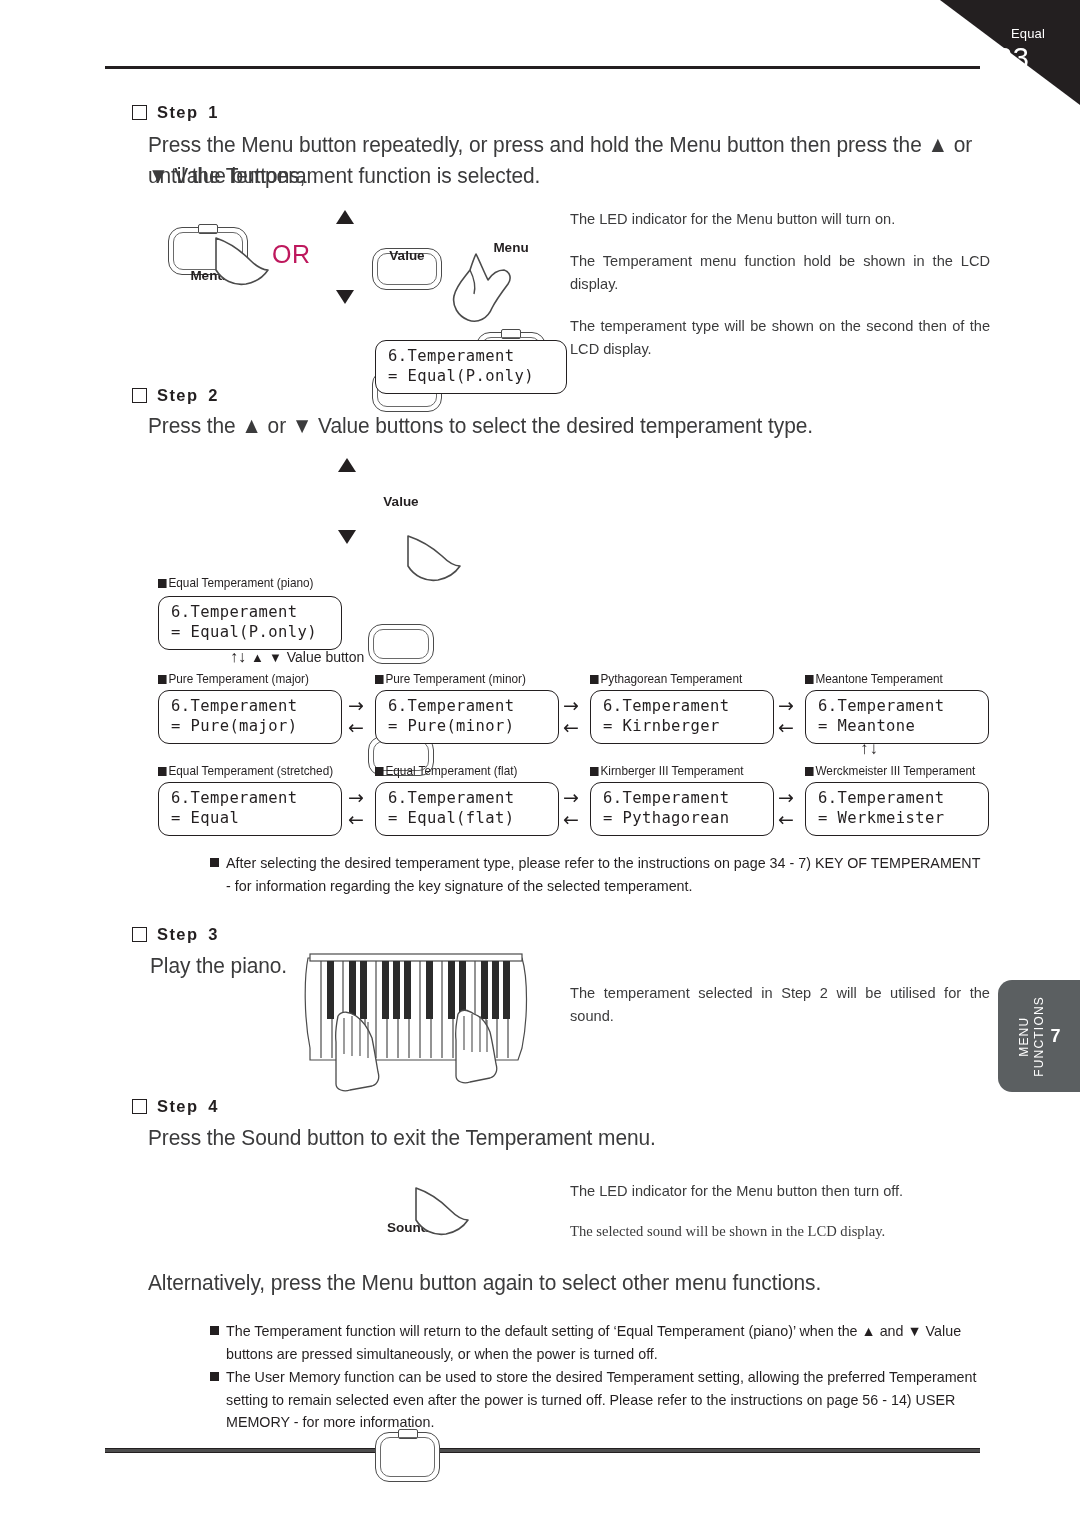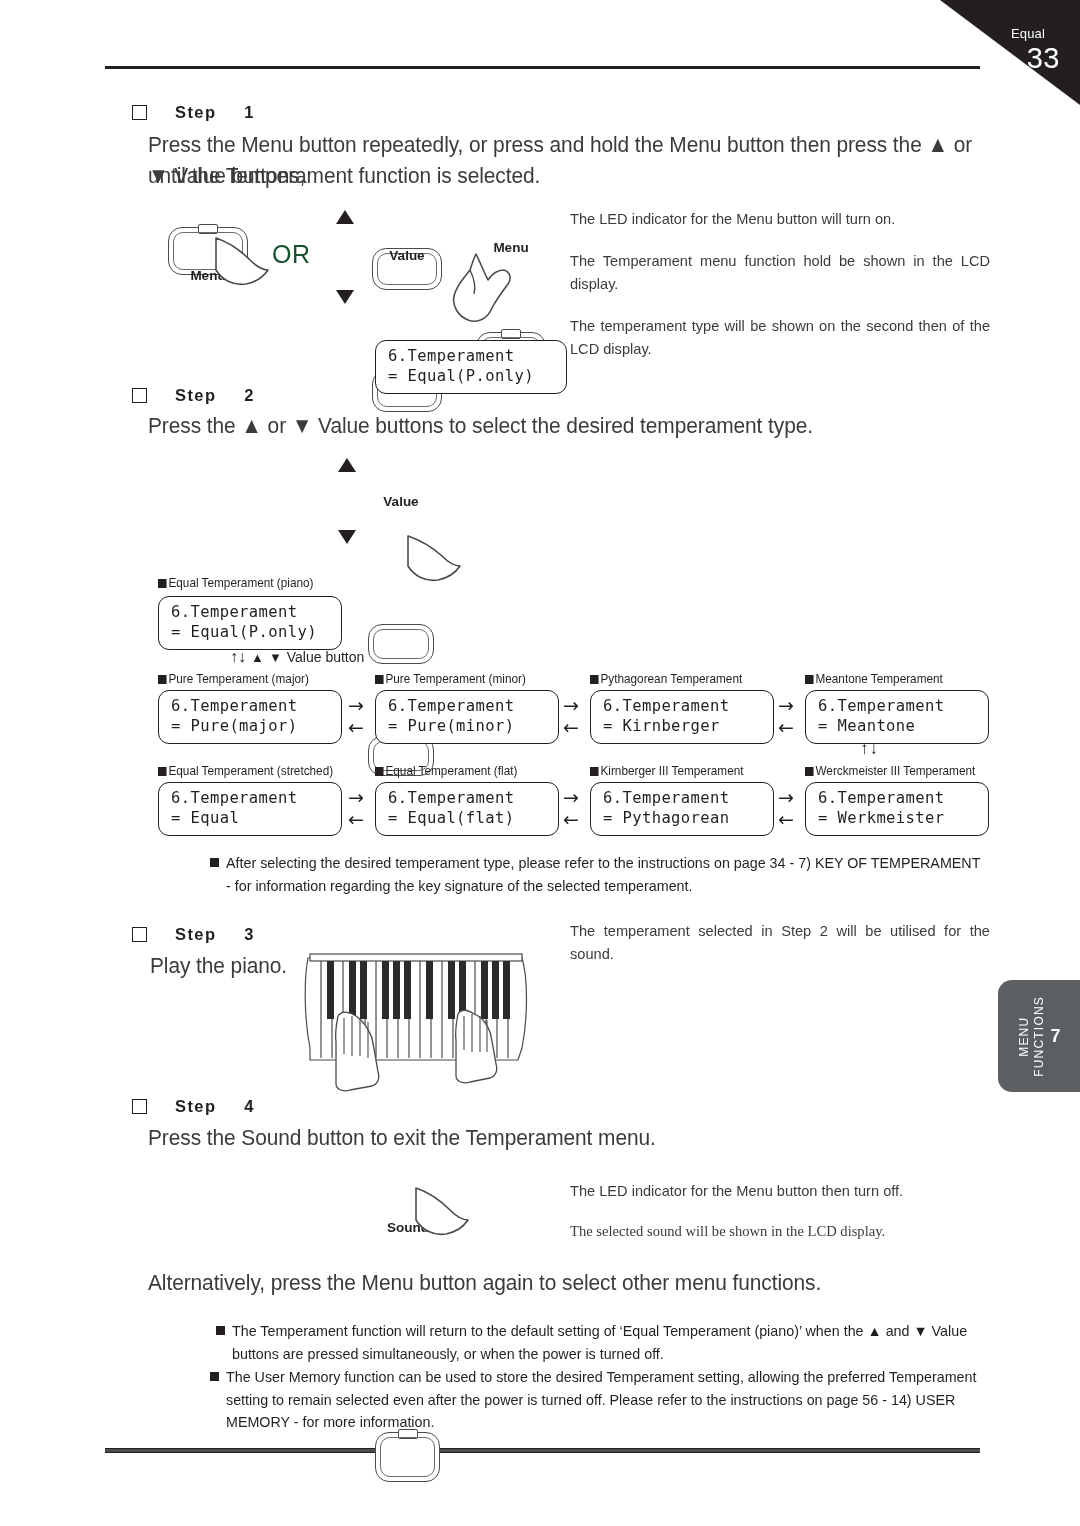--- a/index.html
+++ b/index.html
@@ -14,21 +14,21 @@
   #corner{
     top:0;right:0;width:140px;height:105px;
     background:#231f20;
     clip-path:polygon(100% 0,100% 100%,0 0);
   }
   #corner-page-label{
     top:26px;right:22px;width:60px;text-align:center;
     color:#fff;font-size:13px;letter-spacing:.2px;
   }
   #corner-page-number{
-    top:42px;right:20px;width:64px;text-align:right;
+    top:42px;right:20px;width:64px;text-align:left;
     color:#fff;font-size:29px;font-weight:400;letter-spacing:.5px;
   }
 
   
   #top-rule{left:105px;top:66px;width:875px;height:3px;background:#231f20;}
   #bottom-rule{left:105px;top:1448px;width:875px;height:3px;background:#4d4d4d;
     border-top:1px solid #231f20;border-bottom:1px solid #231f20;}
 
   
   #side-tab{
@@ -40,21 +40,21 @@
     display:flex;align-items:center;justify-content:center;gap:4px;
   }
   .vtext{
     writing-mode:vertical-rl;transform:rotate(180deg);
     color:#fff;font-size:12px;letter-spacing:1.2px;line-height:14px;
     text-align:center;font-weight:400;
   }
   #side-tab-number{color:#fff;font-size:18px;font-weight:700;}
 
   
-  .step-head{display:flex;align-items:center;gap:28px;}
+  .step-head{display:flex;align-items:center;gap:10px;}
   .step-box{
     width:13px;height:13px;border:1.6px solid #231f20;background:#fff;
     display:inline-block;
   }
   .step-label{font-size:16.5px;font-weight:700;letter-spacing:1.4px;}
   .step-num{font-size:16.5px;font-weight:700;letter-spacing:0;}
 
   
   .instr{
     font-size:22.5px;line-height:31px;color:#3b3b3c;font-weight:400;
@@ -122,21 +122,21 @@
   }
   .btn-cap{
     position:absolute;left:50%;transform:translateX(-50%);
     font-size:13.5px;font-weight:700;color:#231f20;white-space:nowrap;
   }
   .tri-up,.tri-dn{
     width:0;height:0;border-left:9px solid transparent;border-right:9px solid transparent;
   }
   .tri-up{border-bottom:14px solid #231f20;}
   .tri-dn{border-top:14px solid #231f20;}
-  .or-text{font-size:25px;color:#14532d;letter-spacing:.5px;}
+  .or-text{font-size:25px;color:#be185d;letter-spacing:.5px;}
 </style>
 </head>
 <body>
 
 <div class="abs" id="corner"></div>
 <div class="abs" id="corner-page-label">Equal</div>
 <div class="abs" id="corner-page-number">33</div>
 
 <div class="abs" id="top-rule"></div>
 <div class="abs" id="bottom-rule"></div>
@@ -396,21 +396,21 @@
       <path d="M52 68 C52 82,52 96,52 108"></path>
     <path d="M60 70 C60 84,60 96,60 108"></path>
       <path d="M68 74 C68 86,68 98,68 110"></path>
     <path d="M164 68 C164 80,164 92,164 102"></path>
       <path d="M172 66 C172 80,172 94,172 104"></path>
     <path d="M180 68 C180 82,180 94,180 104"></path>
       <path d="M187 72 C187 84,187 94,187 104"></path>
   </g>
 </svg>
 
-<div class="abs body-txt" style="left:570px;top:920px;width:420px;">The temperament selected in Step 2 will be utilised for the sound.</div>
+<div class="abs body-txt" style="left:570px;top:982px;width:420px;">The temperament selected in Step 2 will be utilised for the sound.</div>
 
 <div class="abs step-head" style="left:132px;top:1097px;">
   <span class="step-box"></span>
   <span class="step-label">Step</span>
   <span class="step-num">4</span>
 </div>
 <div class="abs instr" style="left:148px;top:1122px;width:780px;">Press the Sound button to exit the Temperament menu.</div>
 
 <div class="abs btn-outer" style="left:375px;top:1178px;width:65px;height:50px;">
   <div class="led"></div>
@@ -419,20 +419,20 @@
 <div class="abs btn-cap" style="left:408px;top:1220px;">Sound</div>
 <svg class="abs" style="left:412px;top:1186px;" width="62" height="56" viewBox="0 0 62 56">
   <path d="M4 2 C16 6,28 14,38 24 C44 30,50 34,56 34 C52 40,44 46,34 48 C22 50,10 44,4 34 Z" fill="#ffffff" stroke="#4b4b4b" stroke-width="1.6" stroke-linejoin="round"></path>
 </svg>
 
 <div class="abs body-txt nojust" style="left:570px;top:1180px;width:420px;">The LED indicator for the Menu button then turn off.</div>
 <div class="abs body-txt nojust" style="left:570px;top:1220px;width:420px;font-family:Liberation Serif, serif;">The selected sound will be shown in the LCD display.</div>
 
 <div class="abs instr" style="left:148px;top:1267px;width:860px;">Alternatively, press the Menu button again to select other menu functions.</div>
 
-<div class="abs bullet-row" style="left:216px;top:1320px;width:790px;">
+<div class="abs bullet-row" style="left:210px;top:1320px;width:790px;">
   <span class="bullet-sq"></span>
   <span class="bullet-txt">The Temperament function will return to the default setting of ‘Equal Temperament (piano)’ when the ▲ and ▼ Value buttons are pressed simultaneously, or when the power is turned off.</span>
 </div>
 <div class="abs bullet-row" style="left:210px;top:1366px;width:790px;">
   <span class="bullet-sq"></span>
   <span class="bullet-txt">The User Memory function can be used to store the desired Temperament setting, allowing the preferred Temperament setting to remain selected even after the power is turned off.  Please refer to the instructions on page 56 - 14) USER MEMORY - for more information.</span>
 </div>
 
 </body></html>

